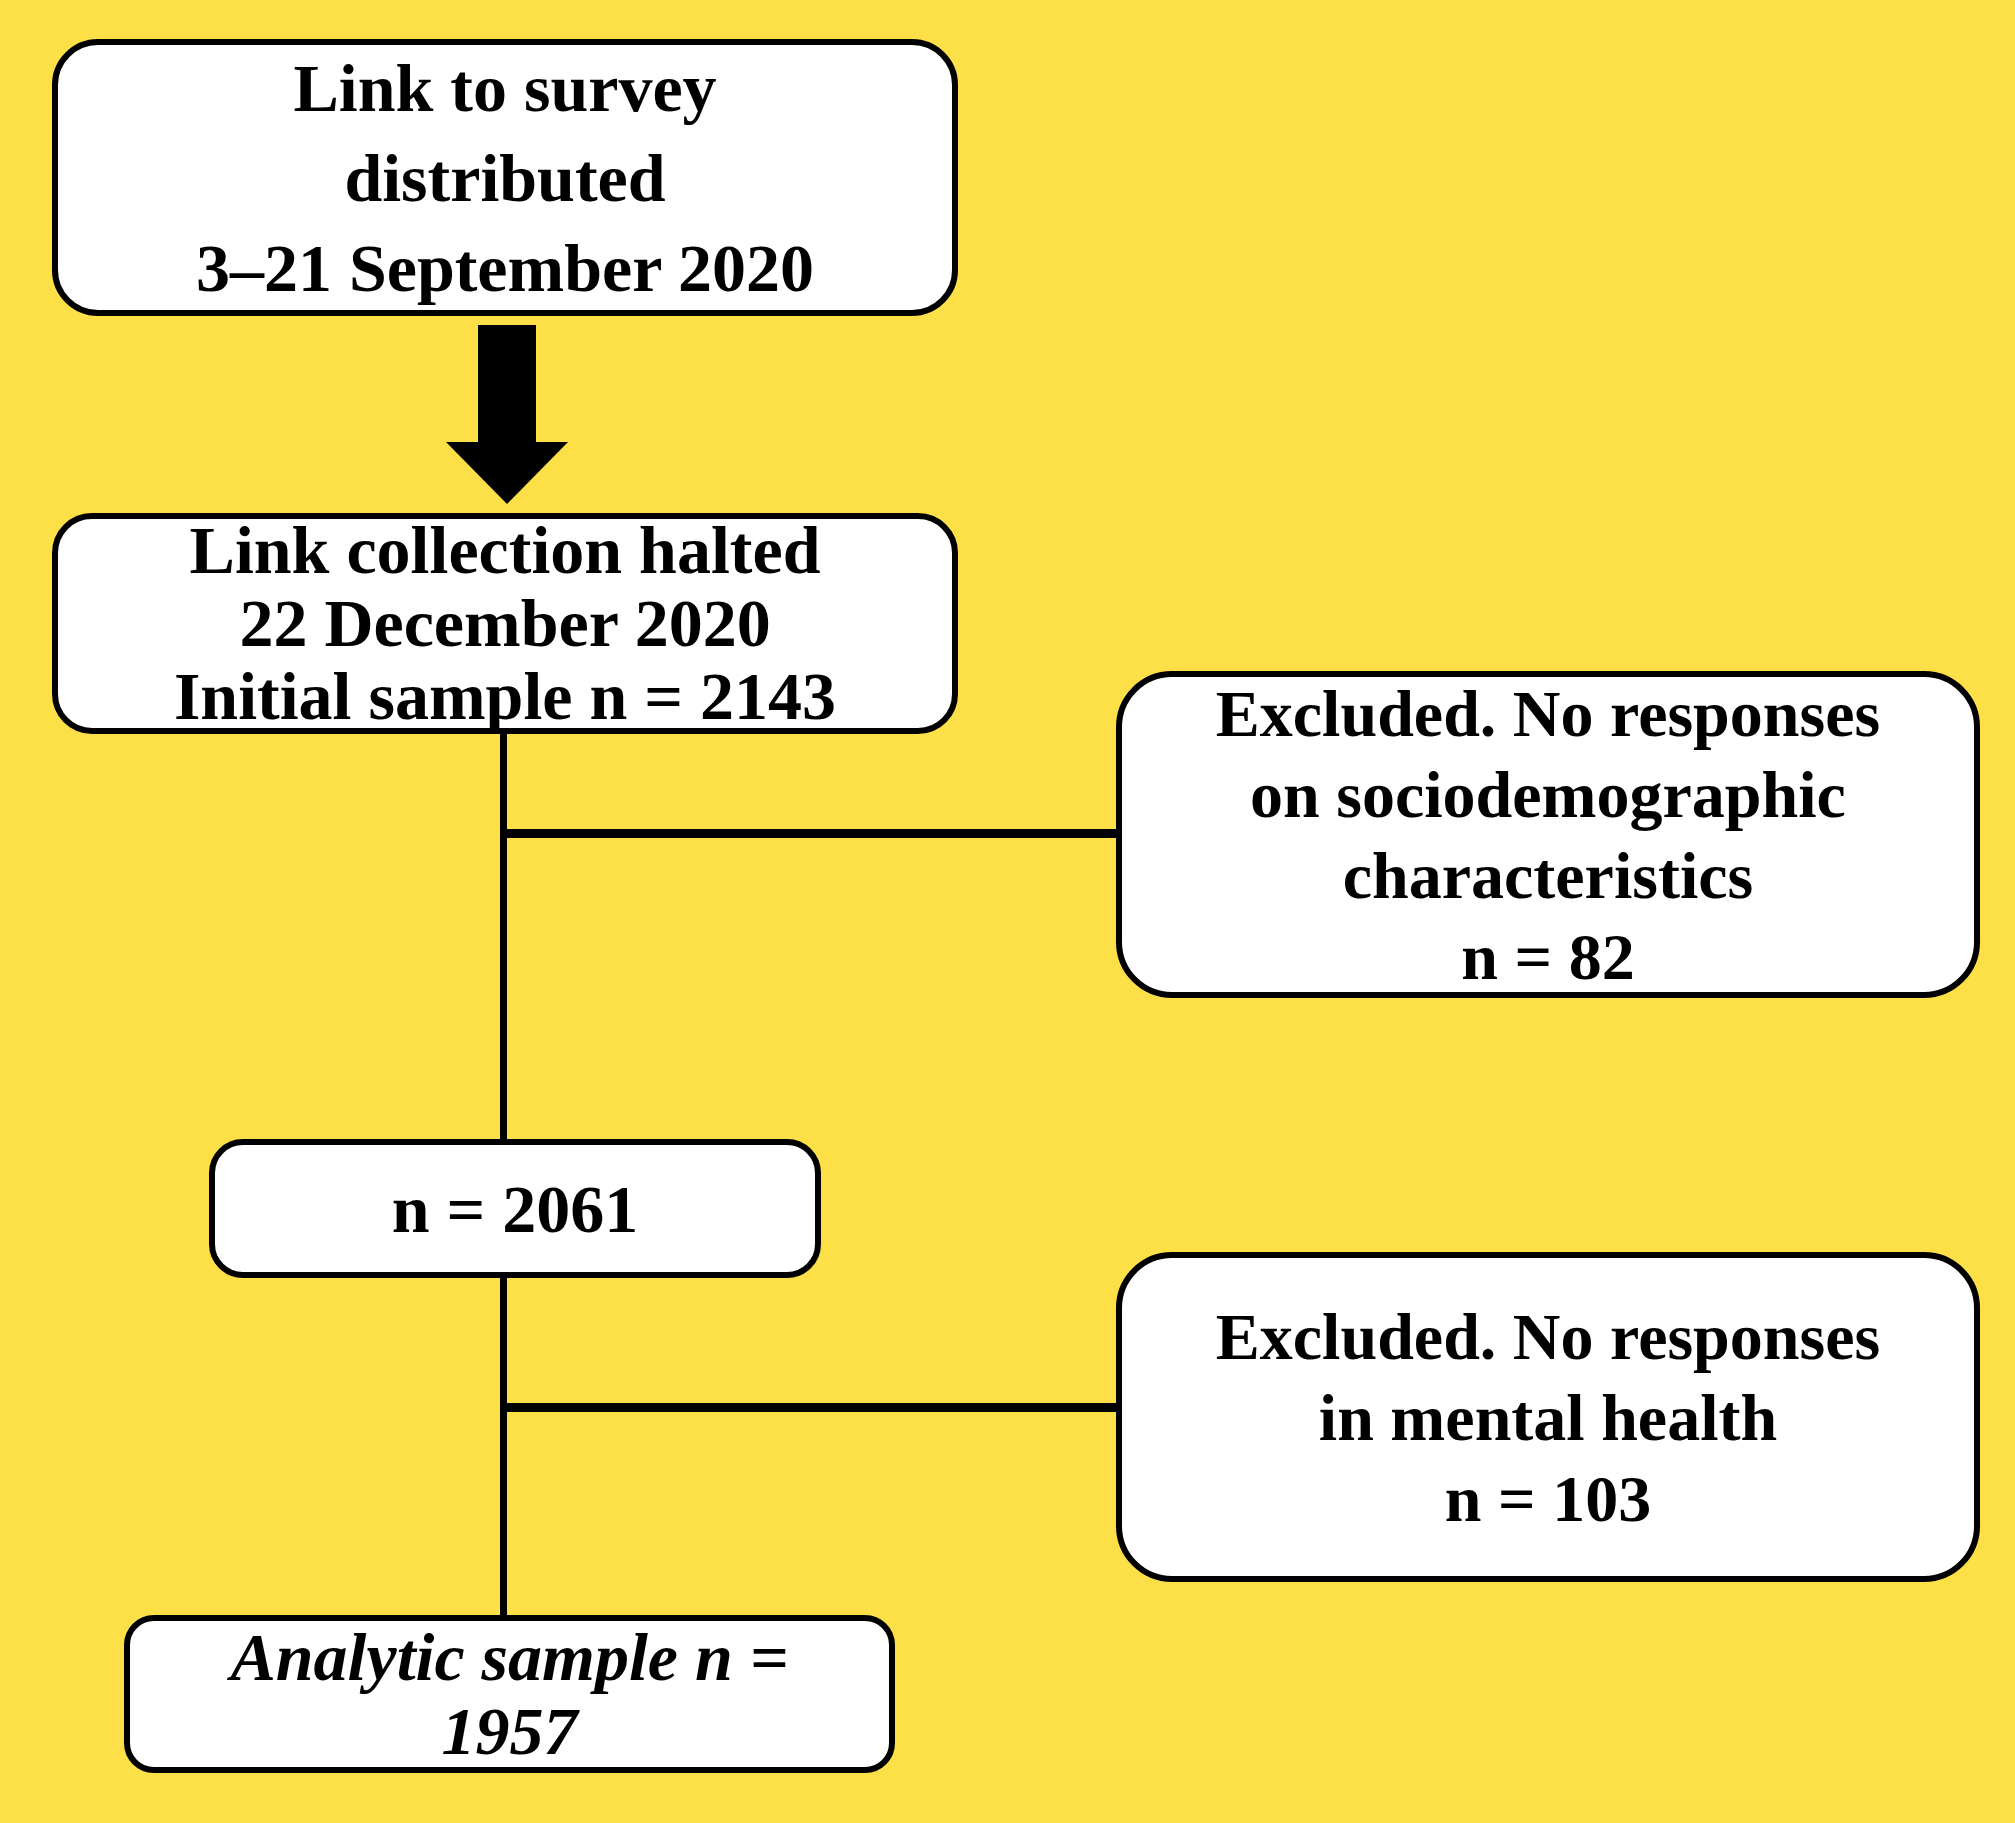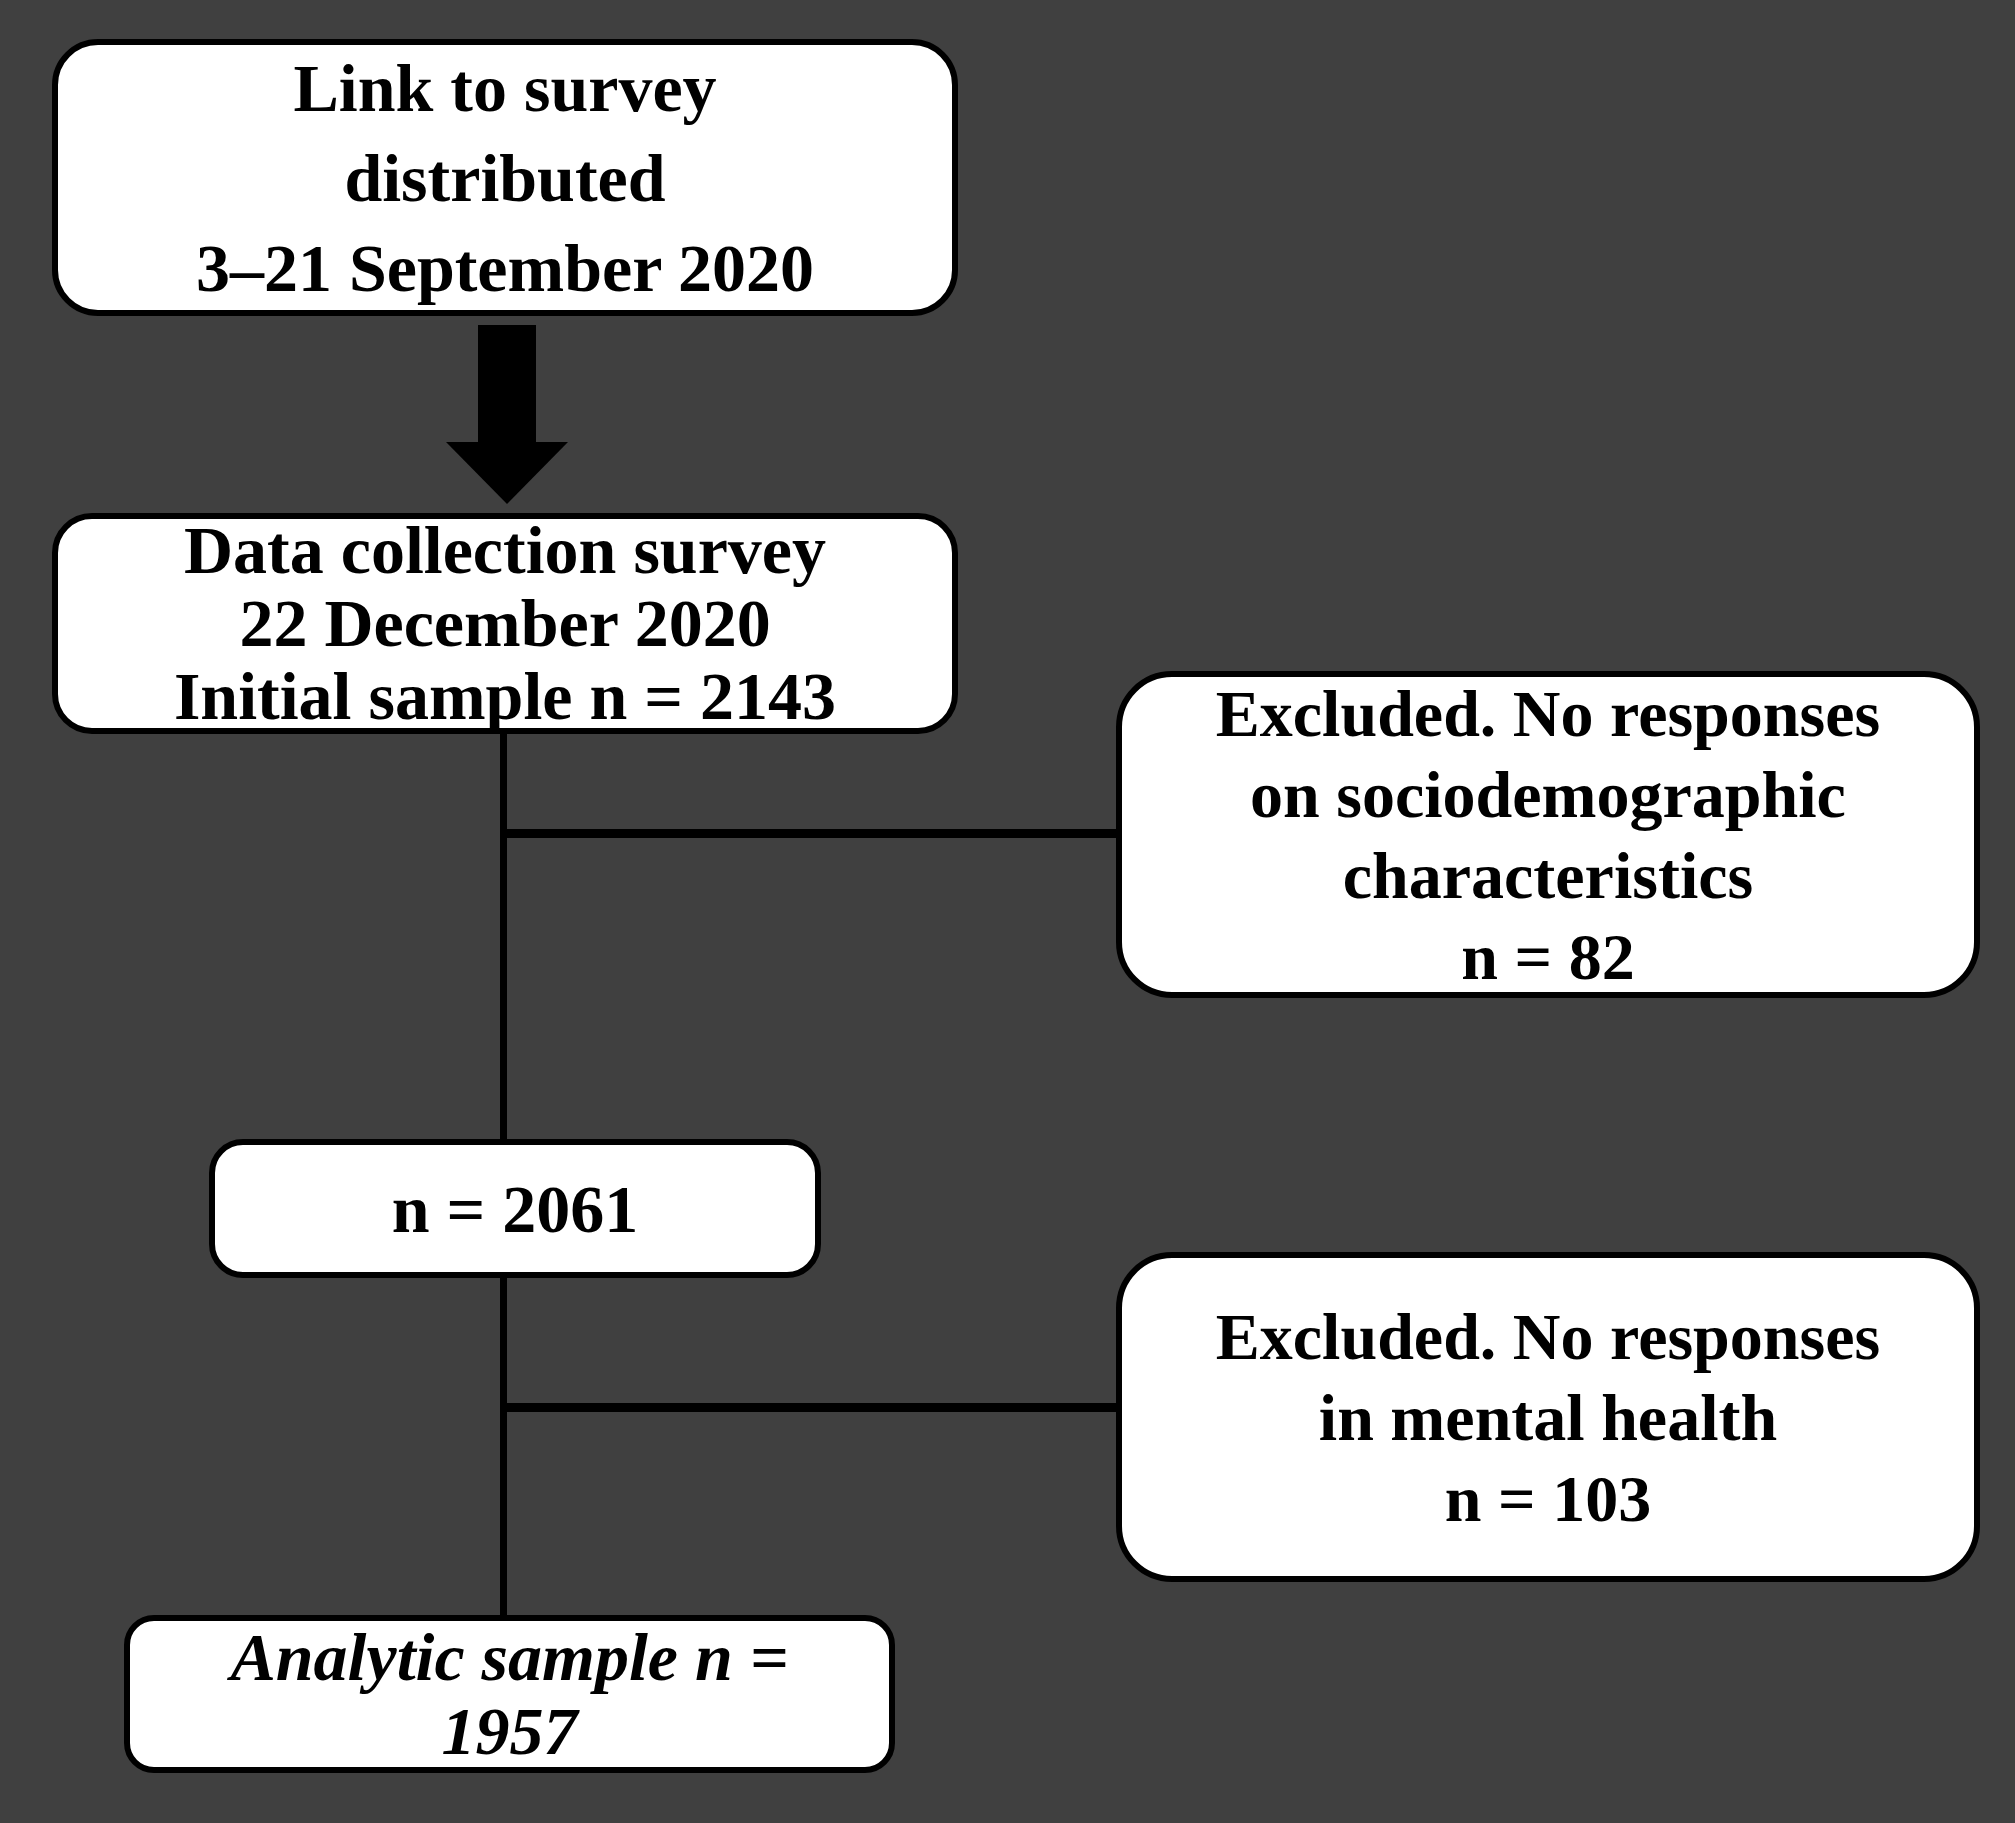--- a/index.html
+++ b/index.html
@@ -1,20 +1,20 @@
 <!DOCTYPE html>
 <html><head>
 <meta charset="utf-8">
 <style>
   html, body { margin: 0; padding: 0; background: #ffffff; }
   .canvas {
     position: relative;
     width: 2016px;
     height: 1824px;
-    background: #404040;
+    background: #fde047;
     font-family: "Liberation Serif", "DejaVu Serif", serif;
     font-weight: 700;
     color: #000000;
     overflow: hidden;
   }
   .node {
     position: absolute;
     background: #ffffff;
     border: 6px solid #000000;
     box-sizing: border-box;
@@ -66,21 +66,21 @@
     <span class="line">distributed</span>
     <span class="line">3–21 September 2020</span>
   </div>
 
   <div class="arrow">
     <div class="stem"></div>
     <div class="head"></div>
   </div>
 
   <div class="node n-halted">
-    <span class="line">Data collection survey</span>
+    <span class="line">Link collection halted</span>
     <span class="line">22 December 2020</span>
     <span class="line">Initial sample n = 2143</span>
   </div>
 
   <div class="connector v1"></div>
   <div class="connector h1"></div>
   <div class="connector v2"></div>
   <div class="connector h2"></div>
 
   <div class="node n-excl1">

